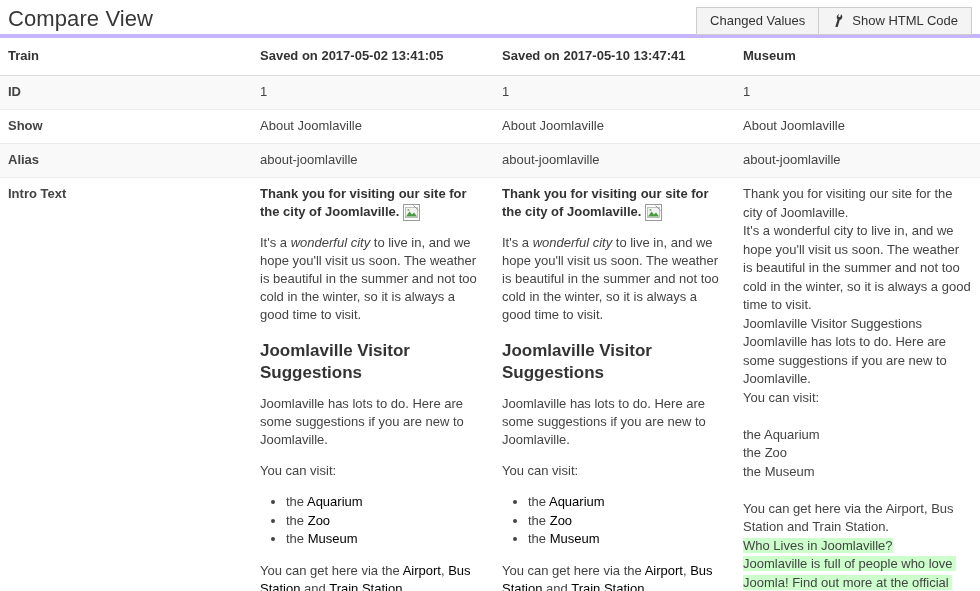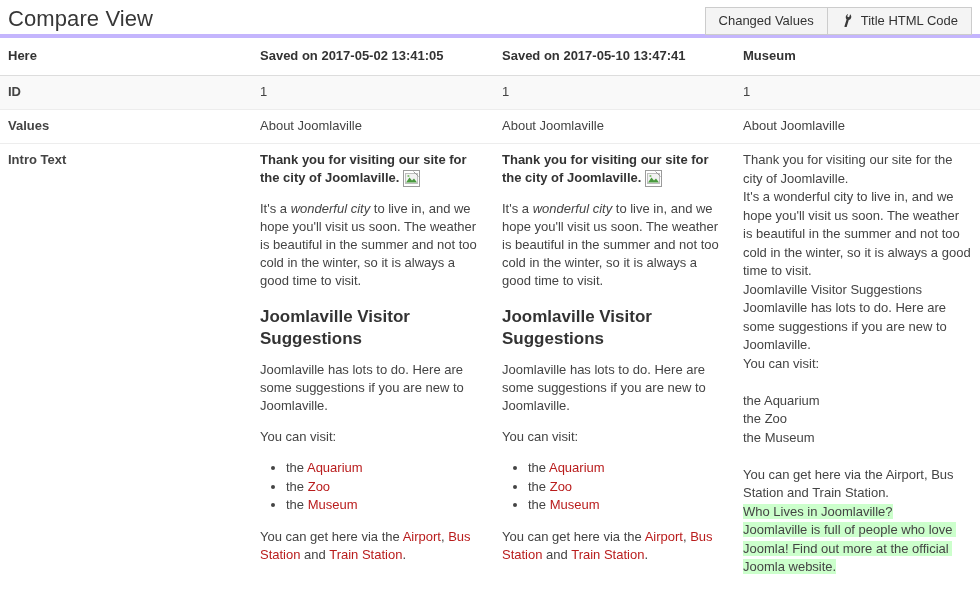--- a/index.html
+++ b/index.html
@@ -136,21 +136,21 @@
   .rich ul {
     margin: 0 0 13px 0;
     padding-left: 26px;
     list-style: disc;
   }
   .rich li {
     margin: 0 0 0 0;
     line-height: 18.5px;
   }
   .rich a {
-    color: #b91c1c;
+    color: #000000;
     text-decoration: none;
   }
   .rich em { font-style: italic; }
 
   
   .diff {
     font-size: 13px;
     line-height: 18.5px;
     color: #444444;
     white-space: pre-wrap;
@@ -171,56 +171,62 @@
     <div class="btn-group">
       <button class="btn">
         <span>Changed Values</span>
       </button>
       <button class="btn">
         <span class="wrench-icon">
           <svg viewBox="0 0 16 16" width="13" height="13" aria-hidden="true">
             <path d="M11.7 1.2a4.2 4.2 0 0 0-4.1 5.1L1.6 12.3a1.4 1.4 0 0 0 2 2l6-6a4.2 4.2 0 0 0 5.1-4.1 4 4 0 0 0-.3-1.4l-2.3 2.3-1.6-.3-.3-1.6 2.3-2.3a4 4 0 0 0-1.4-.3z" transform="rotate(-28 8 8)" fill="#3a3a3a"></path>
           </svg>
         </span>
-        <span>Title HTML Code</span>
+        <span>Show HTML Code</span>
       </button>
     </div>
   </div>
 
   <table class="compare">
     <colgroup>
       <col class="c-field">
         <col class="c-one">
         <col class="c-two">
         <col class="c-three">
     </colgroup>
     <thead>
       <tr>
-        <th>Here</th>
+        <th>Train</th>
         <th>Saved on 2017-05-02 13:41:05</th>
         <th>Saved on 2017-05-10 13:47:41</th>
         <th>Museum</th>
       </tr>
     </thead>
     <tbody>
 
       <tr class="stripe">
         <td class="field-label">ID</td>
         <td>1</td>
         <td>1</td>
         <td>1</td>
       </tr>
 
       <tr>
-        <td class="field-label">Values</td>
+        <td class="field-label">Show</td>
         <td>About Joomlaville</td>
         <td>About Joomlaville</td>
         <td>About Joomlaville</td>
       </tr>
 
+      <tr class="stripe">
+        <td class="field-label">Alias</td>
+        <td>about-joomlaville</td>
+        <td>about-joomlaville</td>
+        <td>about-joomlaville</td>
+      </tr>
 
       <tr>
         <td class="field-label">Intro Text</td>
 
         <td class="rich">
           <p class="lead"><span>Thank you for visiting our site for the city of Joomlaville</span><span>.</span><span class="img-placeholder">
             <svg viewBox="0 0 17 17" width="17" height="17" aria-hidden="true">
               <rect x="0.5" y="0.5" width="16" height="16" fill="#ffffff" stroke="#9a9a9a"></rect>
               <rect x="2.5" y="3.5" width="12" height="10" fill="#f2f2f2" stroke="#bdbdbd"></rect>
               <path d="M3 12.5 L6.5 7.5 L9 10.5 L11 8.5 L14 12.5 Z" fill="#4a9a3f"></path>

